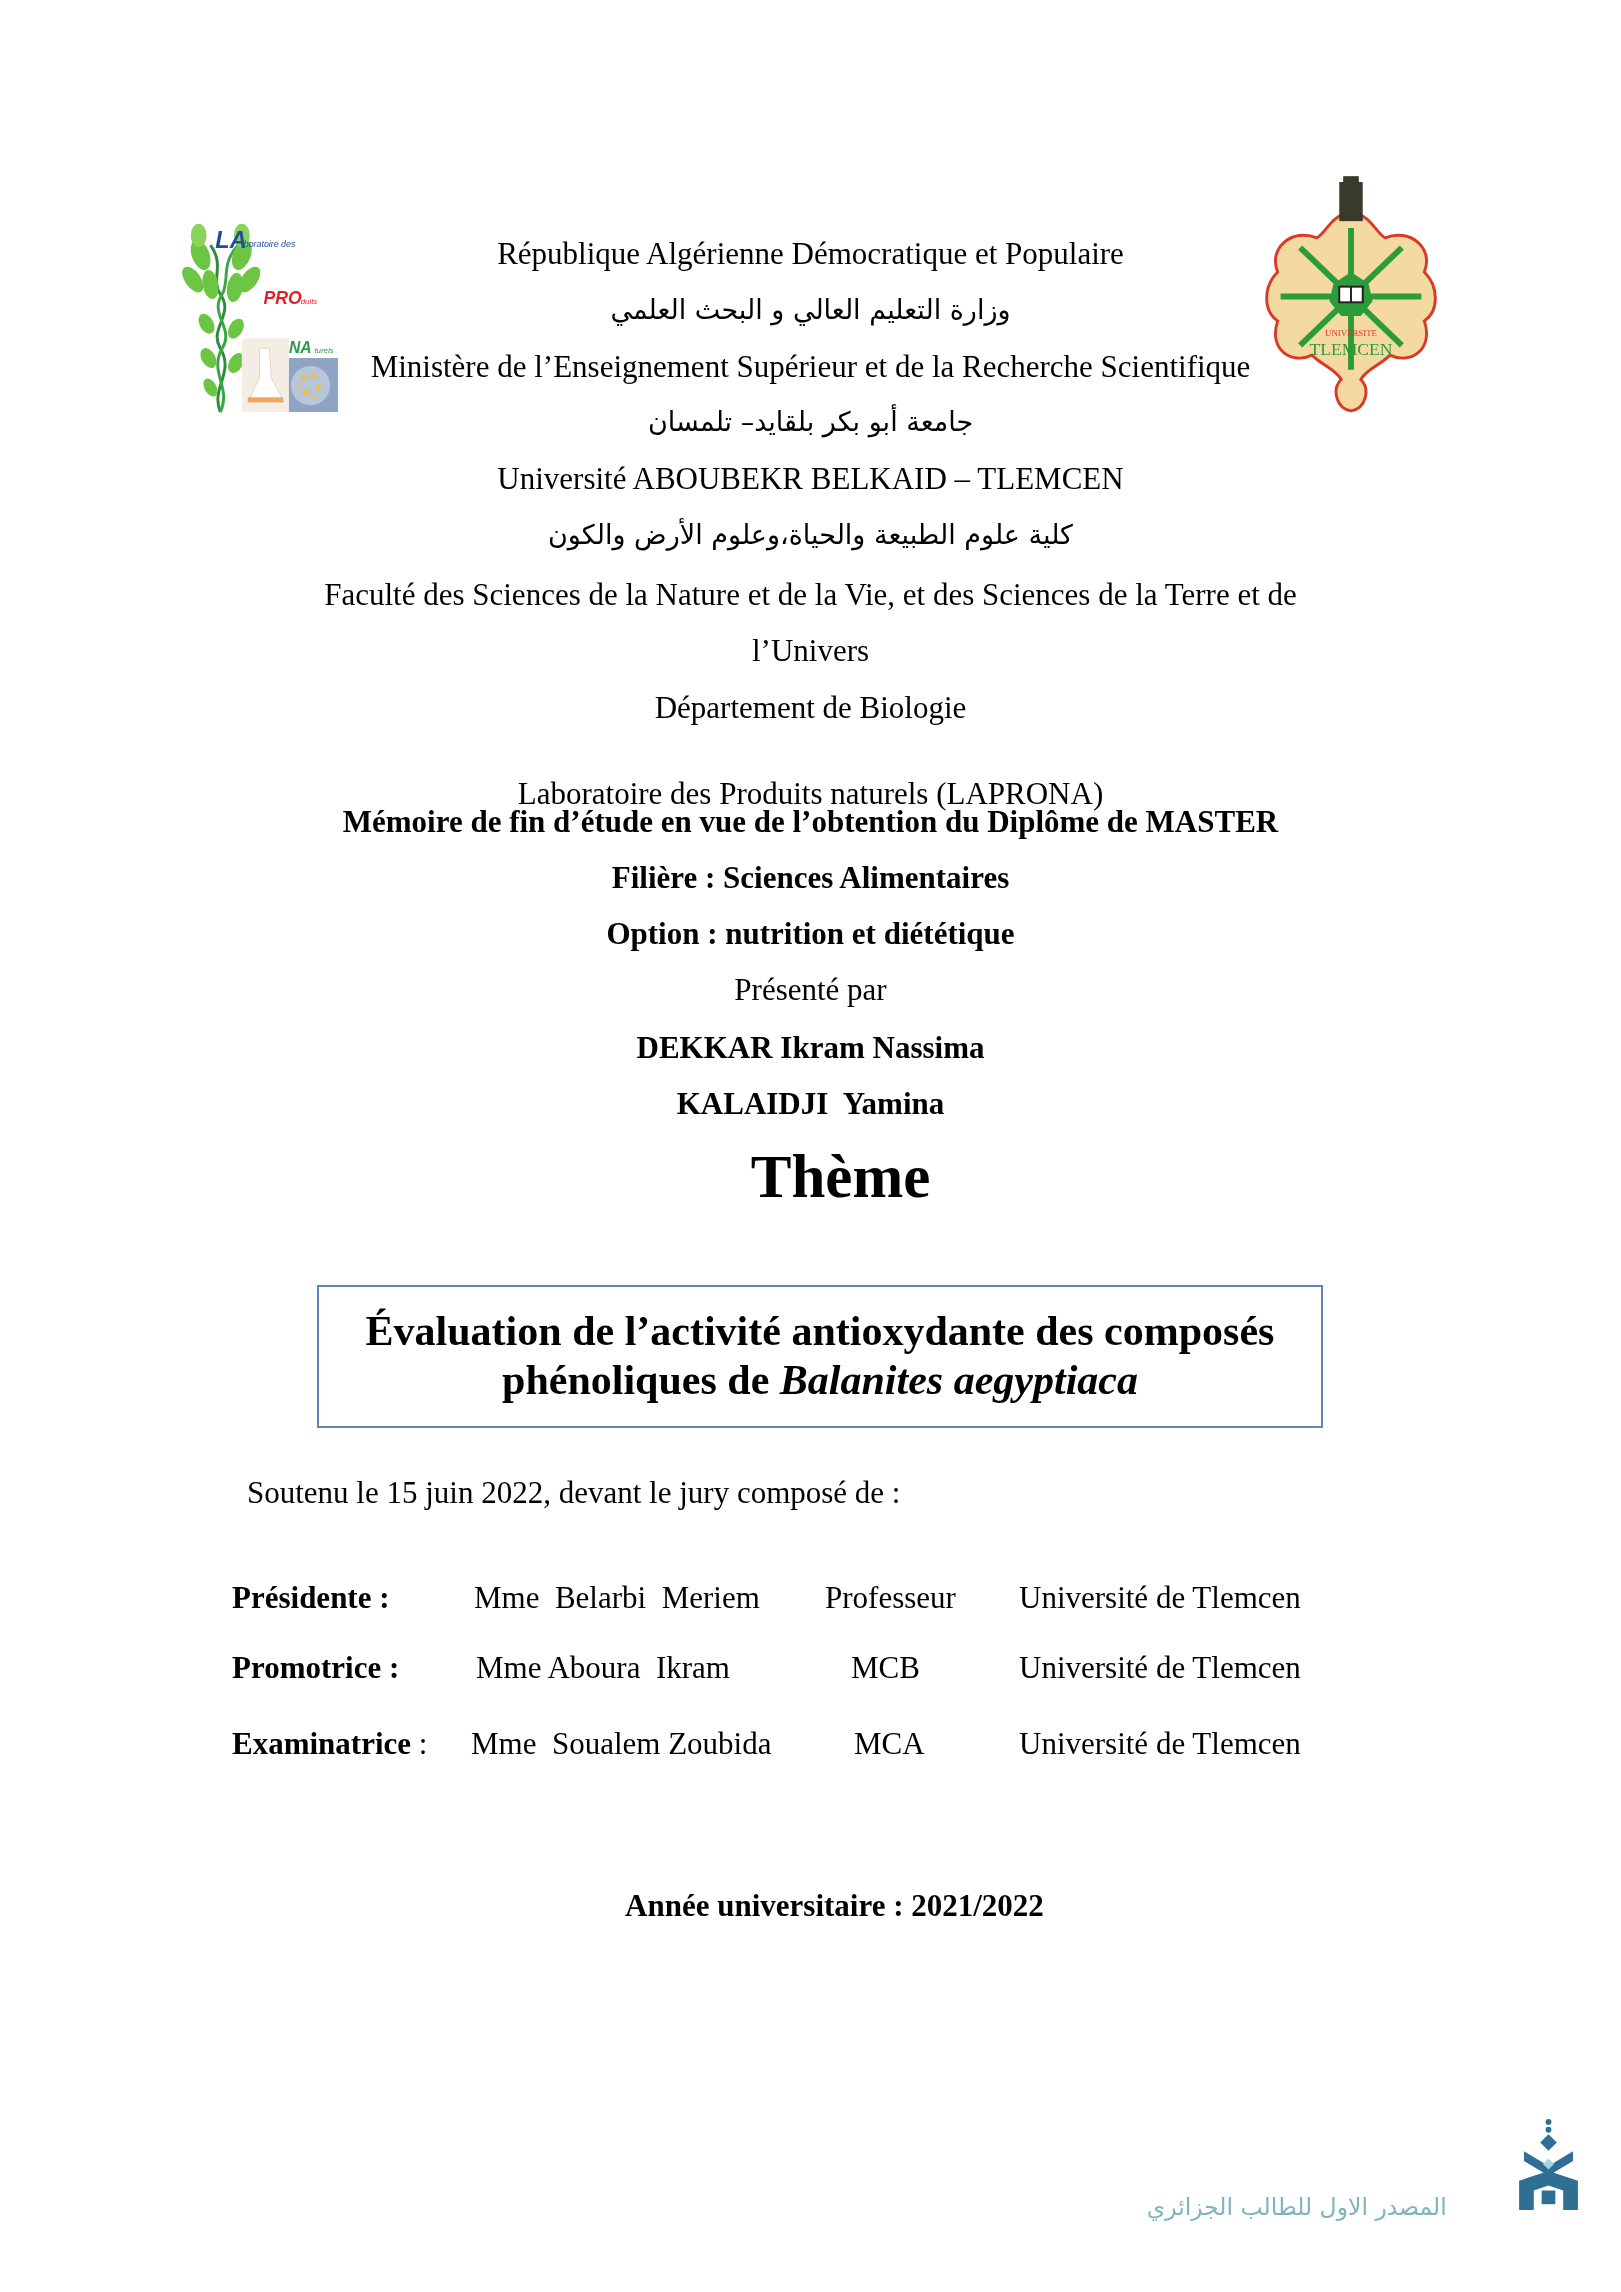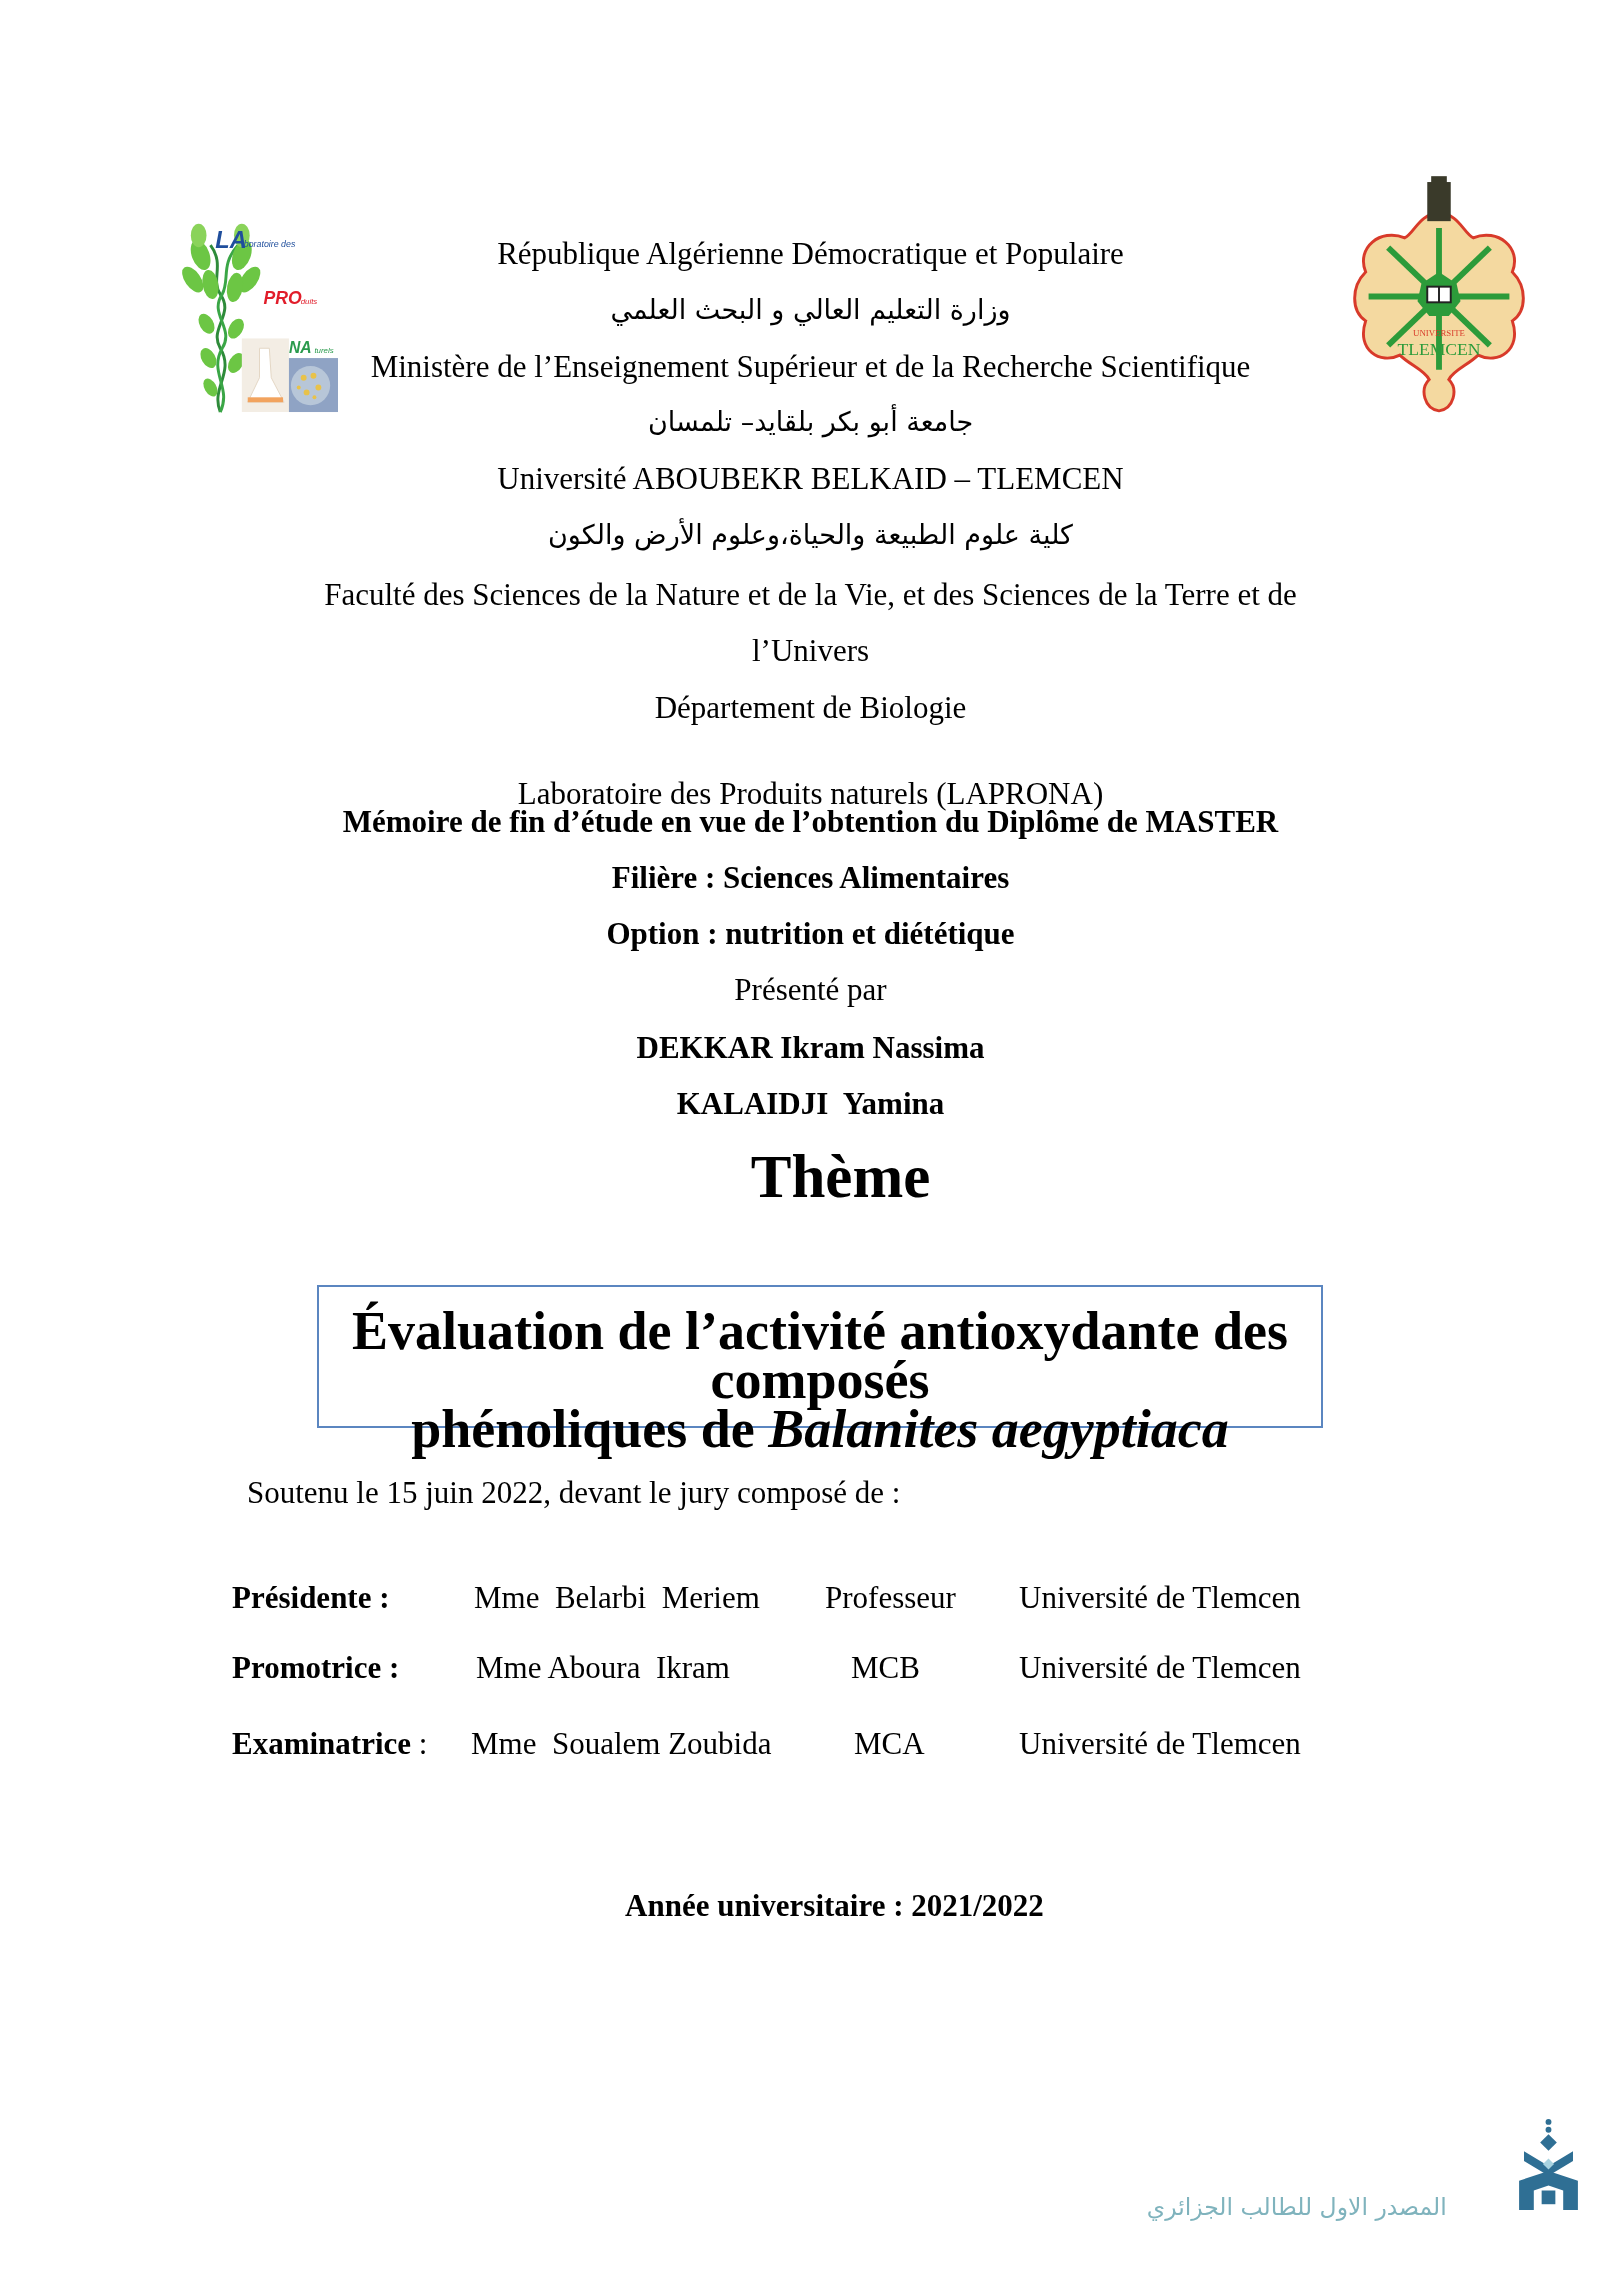--- a/index.html
+++ b/index.html
@@ -5,29 +5,29 @@
   html, body { margin: 0; padding: 0; background: #ffffff; }
   body { width: 1621px; height: 2293px; position: relative; overflow: hidden;
          font-family: "Liberation Serif", "DejaVu Serif", serif; color: #000; }
   .line { position: absolute; left: 0; width: 1621px; text-align: center; white-space: nowrap; }
   .reg { font-size: 31px; }
   .ar { font-family: "DejaVu Sans", "Liberation Sans", sans-serif; font-size: 27px; direction: rtl; unicode-bidi: plaintext; }
   .bold { font-weight: bold; font-size: 31px; }
   .theme { font-weight: bold; font-size: 61px; padding-left: 30px; }
   .title-box { position: absolute; left: 317px; top: 1285px; width: 1002px; height: 139px;
                border: 2.9px solid #5b86c0; box-sizing: content-box; text-align: center; }
-  .title-box .t { font-weight: bold; font-size: 54px; line-height: 49px; margin-top: 19.6px; }
+  .title-box .t { font-weight: bold; font-size: 42px; line-height: 49px; margin-top: 19.6px; }
   .title-box i { font-style: italic; }
   .soutenu { position: absolute; left: 247px; top: 1475px; font-size: 31px; }
   .jury-row { position: absolute; left: 0; width: 1621px; height: 39px; font-size: 31px; }
   .jury-row span { position: absolute; white-space: nowrap; }
   .role b { font-weight: bold; }
   .annee { font-weight: bold; font-size: 31px; margin-left: 24px; }
   .logo-lab { position: absolute; left: 181px; top: 201px; width: 157px; height: 216px; }
-  .logo-ut { position: absolute; left: 1351px; top: 174px; width: 176px; height: 240px; }
+  .logo-ut { position: absolute; left: 1263px; top: 174px; width: 176px; height: 240px; }
   .wm { position: absolute; left: 1137px; top: 2117px; width: 451px; height: 118px; }
   .wm .name { position: absolute; left: 7.8px; top: 29px; font-family: "DejaVu Sans", sans-serif;
               font-size: 41px; letter-spacing: 2px; color: #5fa0ad; font-weight: normal; }
   .wm .sub { position: absolute; left: 9.8px; top: 76px; width: 363px; font-family: "DejaVu Sans", sans-serif;
              font-size: 23.5px; color: #7fb3bd; direction: rtl; text-align: left; }
   .wm .mark { position: absolute; left: 377px; top: 0; }
 </style>
 </head>
 <body>
 

